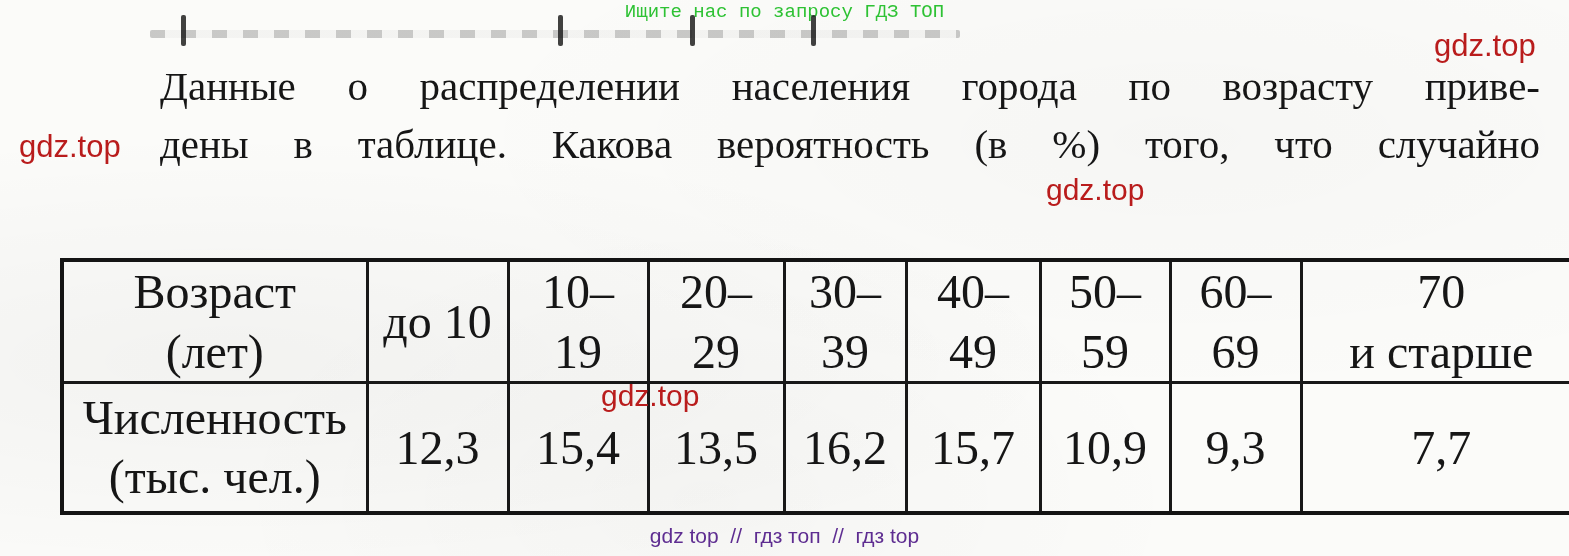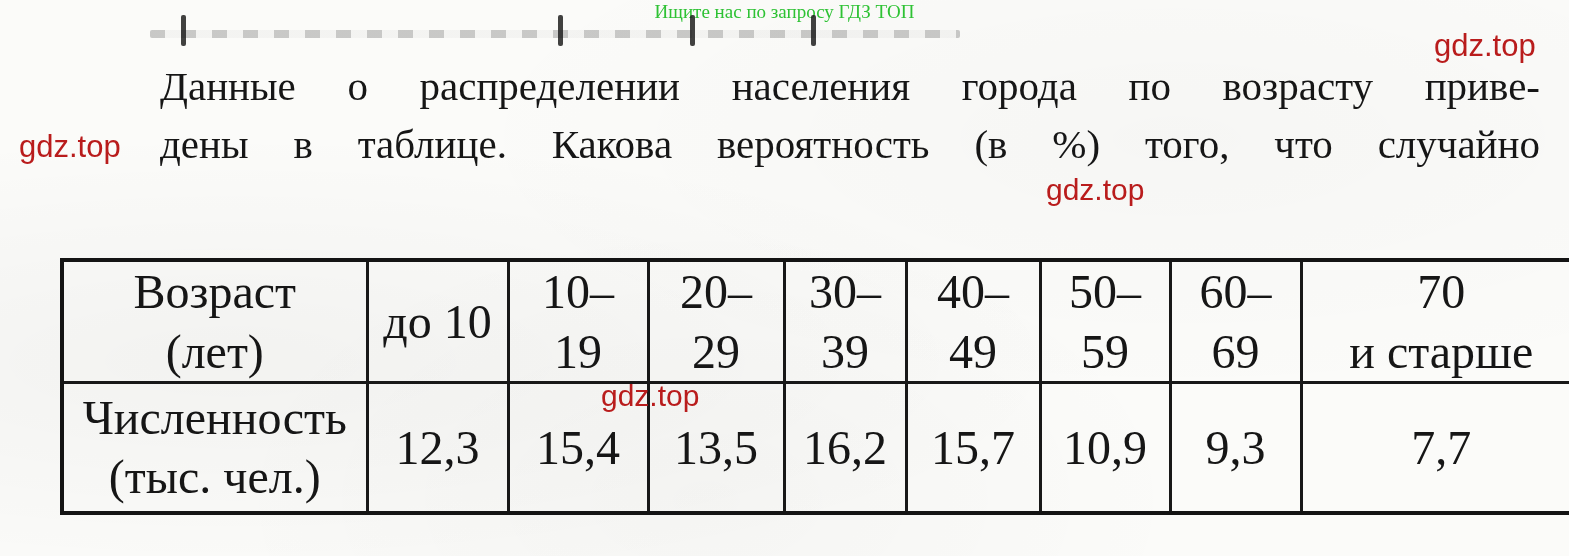--- a/index.html
+++ b/index.html
@@ -18,21 +18,21 @@
       radial-gradient(ellipse at 15% 65%, rgba(0,0,0,0.035), transparent 45%),
       radial-gradient(ellipse at 75% 25%, rgba(0,0,0,0.02), transparent 45%),
       radial-gradient(ellipse at 45% 90%, rgba(0,0,0,0.025), transparent 40%);
     pointer-events:none;
   }
 
   
   .green-banner{
     position:absolute;top:1px;left:0;right:0;
     text-align:center;
-    font-family:Liberation Serif, serif;
+    font-family:Liberation Mono, monospace;
     font-size:19px;
     color:#2ec234;
   }
 
   
   .cutoff-dashes{
     position:absolute;left:150px;top:30px;width:810px;height:8px;
     background:repeating-linear-gradient(90deg,
       rgba(40,40,40,0.40) 0 15px,
       rgba(40,40,40,0.06) 15px 31px);
@@ -185,14 +185,15 @@
         <td>13,5</td>
         <td>16,2</td>
         <td>15,7</td>
         <td>10,9</td>
         <td>9,3</td>
         <td>7,7</td>
       </tr>
     </tbody>
   </table>
 
+  <div class="footer">gdz top  //  гдз топ  //  гдз top</div>
 
 </div>
 
 </body></html>

